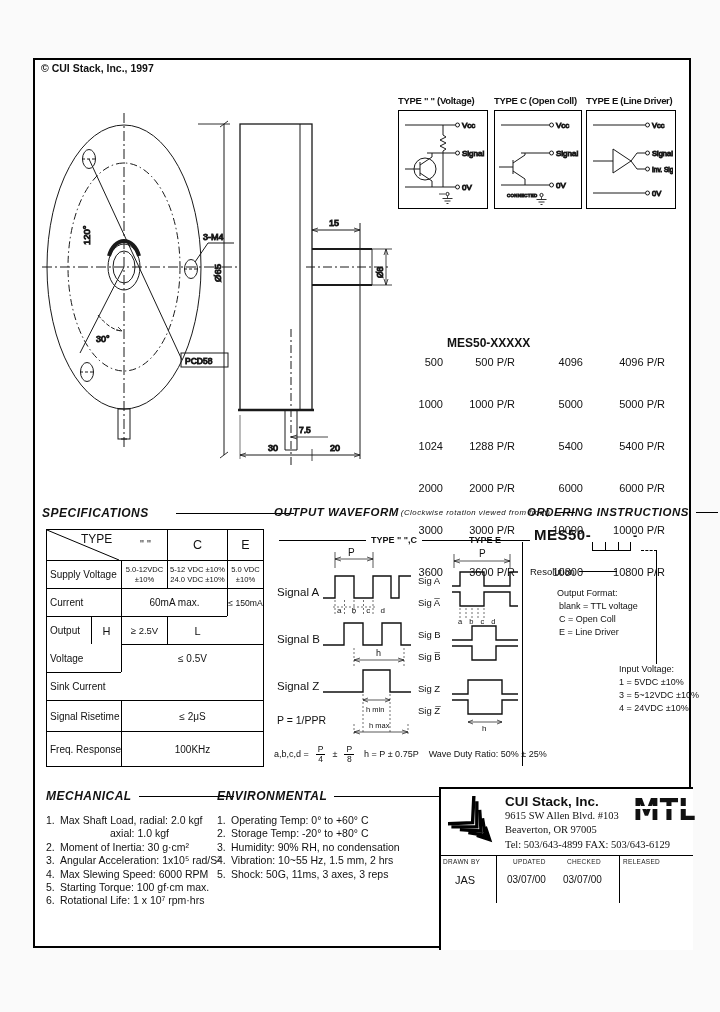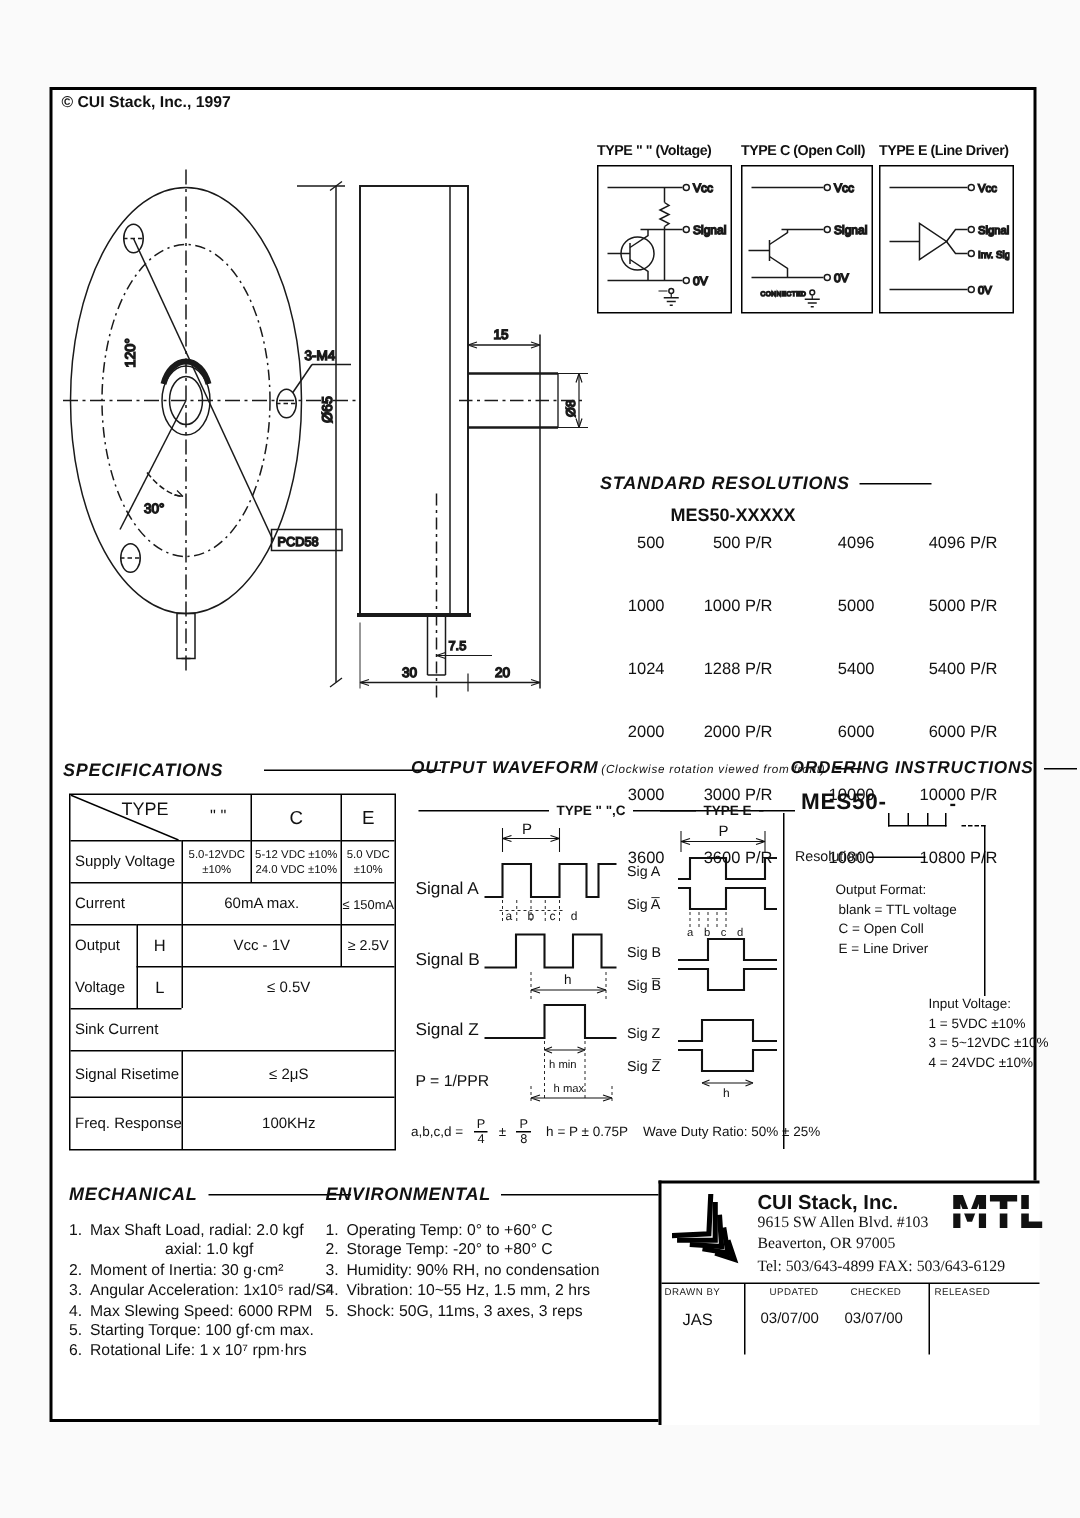--- a/index.html
+++ b/index.html
@@ -216,24 +216,20 @@
         <circle cx="60.5" cy="58" r="2"></circle>
       <line x1="6" y1="82" x2="58" y2="82"></line>
         <circle cx="60.5" cy="82" r="2"></circle>
       <text x="65" y="17" font-size="7.5">Vcc</text>
       <text x="65" y="45" font-size="7.5">Signal</text>
       <text x="65" y="61" font-size="6.6">Inv. Sig.</text>
       <text x="65" y="85" font-size="7.5">0V</text>
     </svg>
   </div>
 
-  <div class="sec-title" style="left:365px;top:255px;">
-    <span>STANDARD RESOLUTIONS</span>
-    <span class="rule" style="width:48px;"></span>
-  </div>
   <div class="abs" style="left:412px;top:276px;font-weight:bold;font-size:12px;">MES50-XXXXX</div>
   <div class="res-grid" style="left:362px;top:296px;gap:24px;">
     <div>500</div>
     <div>500 P/R</div>
     <div>4096</div>
     <div>4096 P/R</div>
     <div>1000</div>
     <div>1000 P/R</div>
     <div>5000</div>
     <div>5000 P/R</div>
@@ -288,21 +284,20 @@
 
     <div class="sc nl lab" style="grid-column:1/3;">Current</div>
     <div class="sc" style="grid-column:3/5;">60mA max.</div>
     <div class="sc" style="font-size:8.6px;">≤ 150mA</div>
 
     <div class="sc nl" style="grid-row:4/6;grid-column:1/2;flex-direction:column;align-items:flex-start;justify-content:space-around;padding-left:3px;">
       <span>Output</span>
       <span>Voltage</span>
     </div>
     <div class="sc" style="font-size:11px;">H</div>
-    <div class="sc" style="grid-column:3/5;">Vcc - 1V</div>
     <div class="sc" style="font-size:9.5px;">≥ 2.5V</div>
     <div class="sc" style="font-size:11px;">L</div>
     <div class="sc" style="grid-column:3/6;">≤ 0.5V</div>
 
     <div class="sc nl lab" style="grid-column:1/3;">Sink Current</div>
 
     <div class="sc nl lab" style="grid-column:1/3;">Signal Risetime</div>
     <div class="sc" style="grid-column:3/6;">≤ 2μS</div>
 
     <div class="sc nl lab" style="grid-column:1/3;">Freq. Response</div>

